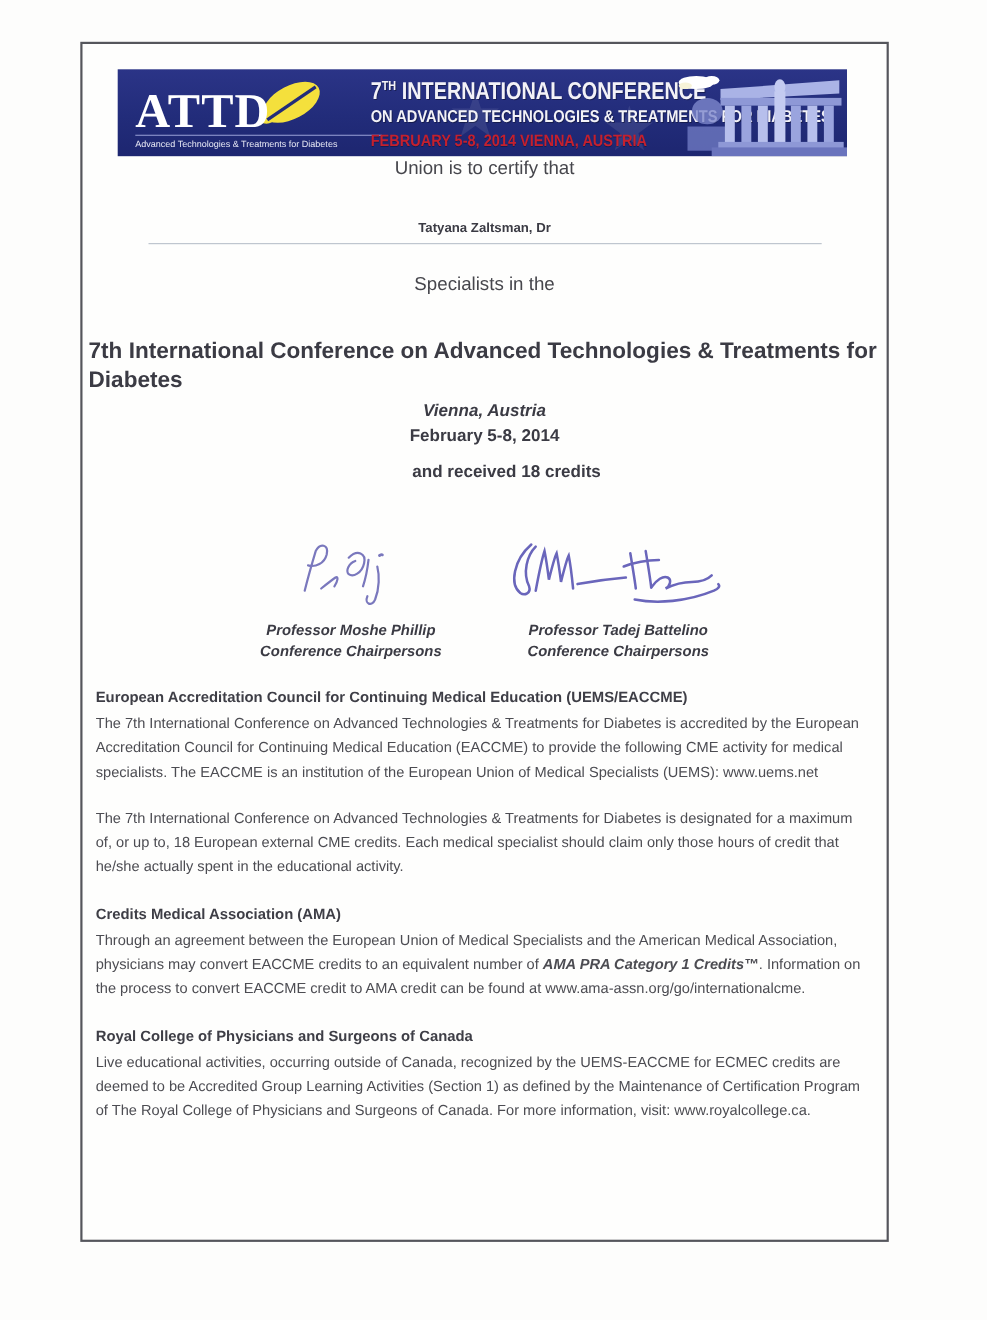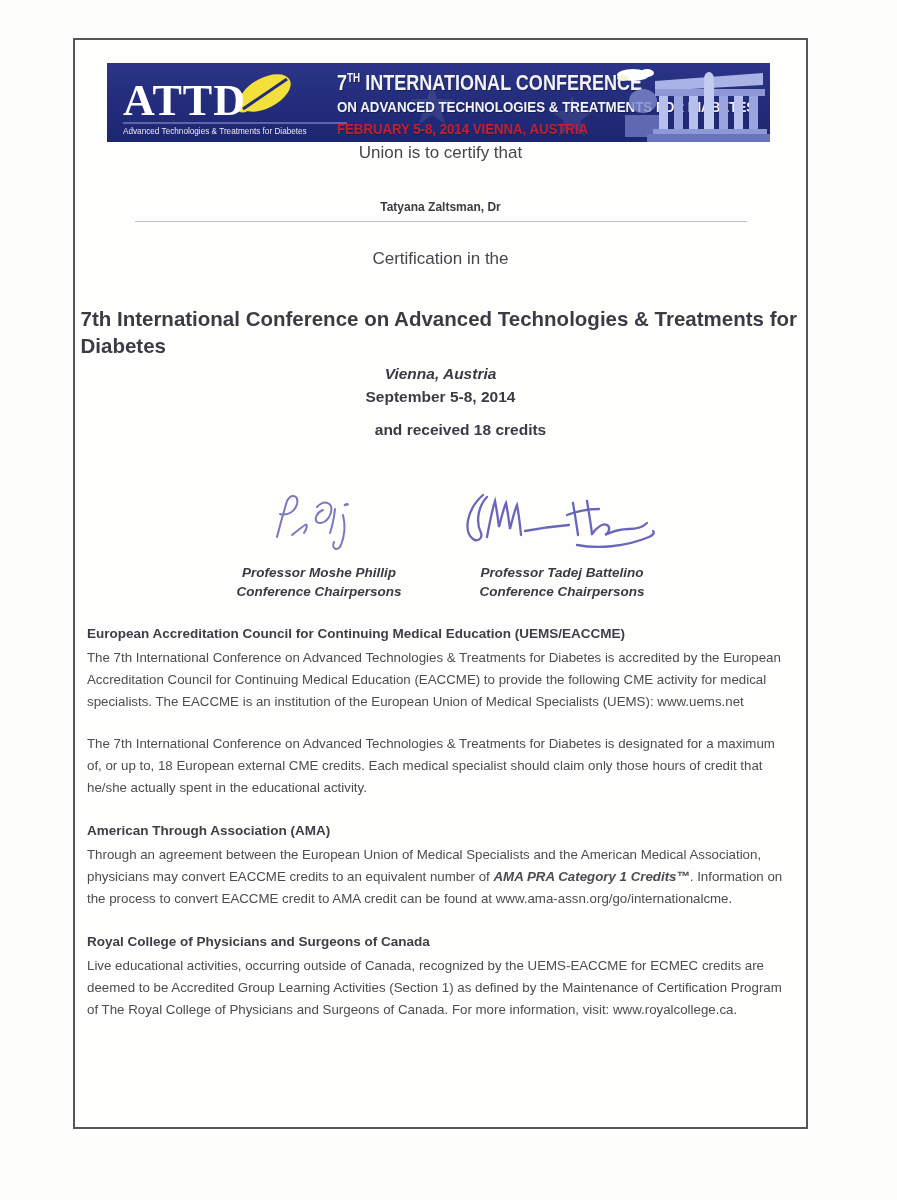--- a/index.html
+++ b/index.html
@@ -149,24 +149,24 @@
 
       <rect x="58" y="66" width="114" height="6" fill="#8e98d6"></rect>
       <rect x="52" y="71" width="123" height="8" fill="#6a74bd"></rect>
     </svg>
   </div>
 
   <div class="title">CME/CPD Certificate</div>
   <div class="certify">Union is to certify that</div>
   <div class="recipient">Tatyana Zaltsman, Dr</div>
   <div class="name-rule"></div>
-  <div class="participated">Certification in the</div>
+  <div class="participated">Specialists in the</div>
   <div class="conference">7th International Conference on Advanced Technologies &amp; Treatments for Diabetes</div>
   <div class="location">Vienna, Austria</div>
-  <div class="dates">September 5-8, 2014</div>
+  <div class="dates">February 5-8, 2014</div>
   <div class="credits">and received 18 credits</div>
 
   <div class="sig-row">
     <div class="sig-cell">
       <svg width="120" height="72" viewBox="0 0 120 72">
         <g fill="none" stroke="#7a78bd" stroke-width="2" stroke-linecap="round">
           <path d="M18 52 C21 40 25 26 28 16 C32 8 40 10 38 19 C36 27 28 31 21 29"></path>
           <path d="M33 50 C38 46 43 42 46 40 C49 38 48 44 45 48"></path>
           <path d="M58 22 C66 14 74 18 72 27 C70 36 62 40 58 37 C55 34 58 27 64 25"></path>
           <path d="M76 24 C75 33 73 42 71 48"></path>
@@ -202,21 +202,21 @@
     </div>
   </div>
 
   <div class="sections">
     <div class="section">
       <div class="sec-heading">European Accreditation Council for Continuing Medical Education (UEMS/EACCME)</div>
       <div class="sec-para">The 7th International Conference on Advanced Technologies &amp; Treatments for Diabetes is accredited by the European Accreditation Council for Continuing Medical Education (EACCME) to provide the following CME activity for medical specialists. The EACCME is an institution of the European Union of Medical Specialists (UEMS): www.uems.net</div>
       <div class="sec-para">The 7th International Conference on Advanced Technologies &amp; Treatments for Diabetes is designated for a maximum of, or up to, 18 European external CME credits. Each medical specialist should claim only those hours of credit that he/she actually spent in the educational activity.</div>
     </div>
     <div class="section">
-      <div class="sec-heading">American Through Association (AMA)</div>
+      <div class="sec-heading">Credits Medical Association (AMA)</div>
       <div class="sec-para"><span>Through an agreement between the European Union of Medical Specialists and the American Medical Association, physicians may convert EACCME credits to an equivalent number of </span><span class="italic">AMA PRA Category 1 Credits™</span><span>. Information on the process to convert EACCME credit to AMA credit can be found at www.ama-assn.org/go/internationalcme.</span></div>
     </div>
     <div class="section">
       <div class="sec-heading">Royal College of Physicians and Surgeons of Canada</div>
       <div class="sec-para">Live educational activities, occurring outside of Canada, recognized by the UEMS-EACCME for ECMEC credits are deemed to be Accredited Group Learning Activities (Section 1) as defined by the Maintenance of Certification Program of The Royal College of Physicians and Surgeons of Canada. For more information, visit: www.royalcollege.ca.</div>
     </div>
   </div>
 
 </div>
 

